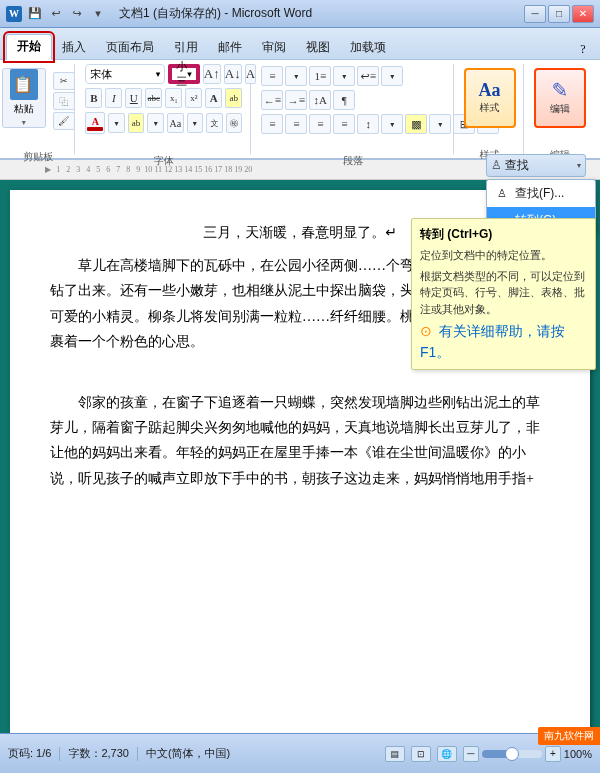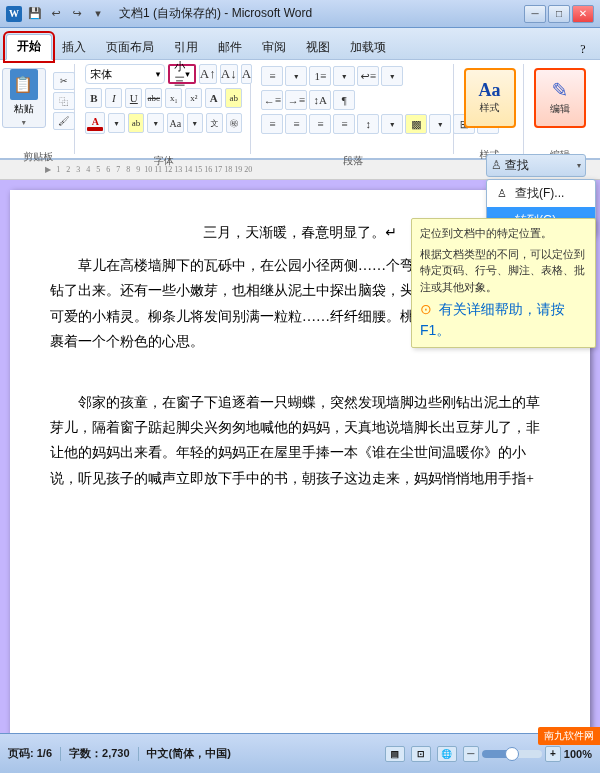--- a/index.html
+++ b/index.html
@@ -204,21 +204,21 @@
       background: white;
       cursor: pointer;
       display: flex;
       align-items: center;
       justify-content: space-between;
       min-width: 80px;
     }
     .size-dropdown {
       width: 45px;
       height: 20px;
-      border: 2px solid #be185d;
+      border: 4px solid #be185d;
       border-radius: 2px;
       font-size: 11px;
       padding: 0 4px;
       background: white;
       cursor: pointer;
       display: flex;
       align-items: center;
       justify-content: space-between;
     }
     .font-btn {
@@ -418,21 +418,21 @@
       font-size: 14px;
       color: #0066cc;
     }
     .tooltip-help-icon {
       color: #ff8800;
       margin-right: 3px;
     }
 
     
     .doc-area {
-      background: #c4b5fd;
+      background: #0f766e;
       flex: 1;
       padding: 10px;
       overflow: hidden;
       height: calc(773px - 28px - 22px - 24px - 100px - 24px);
     }
     .doc-page {
       background: white;
       padding: 30px 40px;
       width: 100%;
       height: 100%;
@@ -457,21 +457,20 @@
       background: linear-gradient(to bottom, #c8daf5, #a8c4e8);
       height: 40px;
       display: flex;
       align-items: center;
       padding: 17px 8px;
       border-top: 1px solid #6a96cc;
       gap: 8px;
       font-size: 11px;
       font-family: 'Microsoft YaHei', sans-serif;
       color: #1a1a1a;
-      font-weight: bold;
     }
     .status-item {
       display: flex;
       align-items: center;
       gap: 3px;
     }
     .status-divider {
       width: 1px;
       height: 14px;
       background: #8aaecc;
@@ -778,20 +777,21 @@
       <span>查找(F)...</span>
     </div>
     <div class="dropdown-item active">
       <span class="dropdown-item-icon">⇒</span>
       <span>转到(G)...</span>
     </div>
   </div>
 </div>
 
 <div class="tooltip-box">
+  <div class="tooltip-title">转到 (Ctrl+G)</div>
   <div class="tooltip-desc">定位到文档中的特定位置。</div>
   <div class="tooltip-desc">根据文档类型的不同，可以定位到特定页码、行号、脚注、表格、批注或其他对象。</div>
   <div class="tooltip-help">
     <span class="tooltip-help-icon">⊙</span>
     <span>有关详细帮助，请按 F1。</span>
   </div>
 </div>
 
 <div class="status-bar" style="position:absolute;bottom:0;left:0;width:600px;">
   <span class="status-item">页码: 1/6</span>

